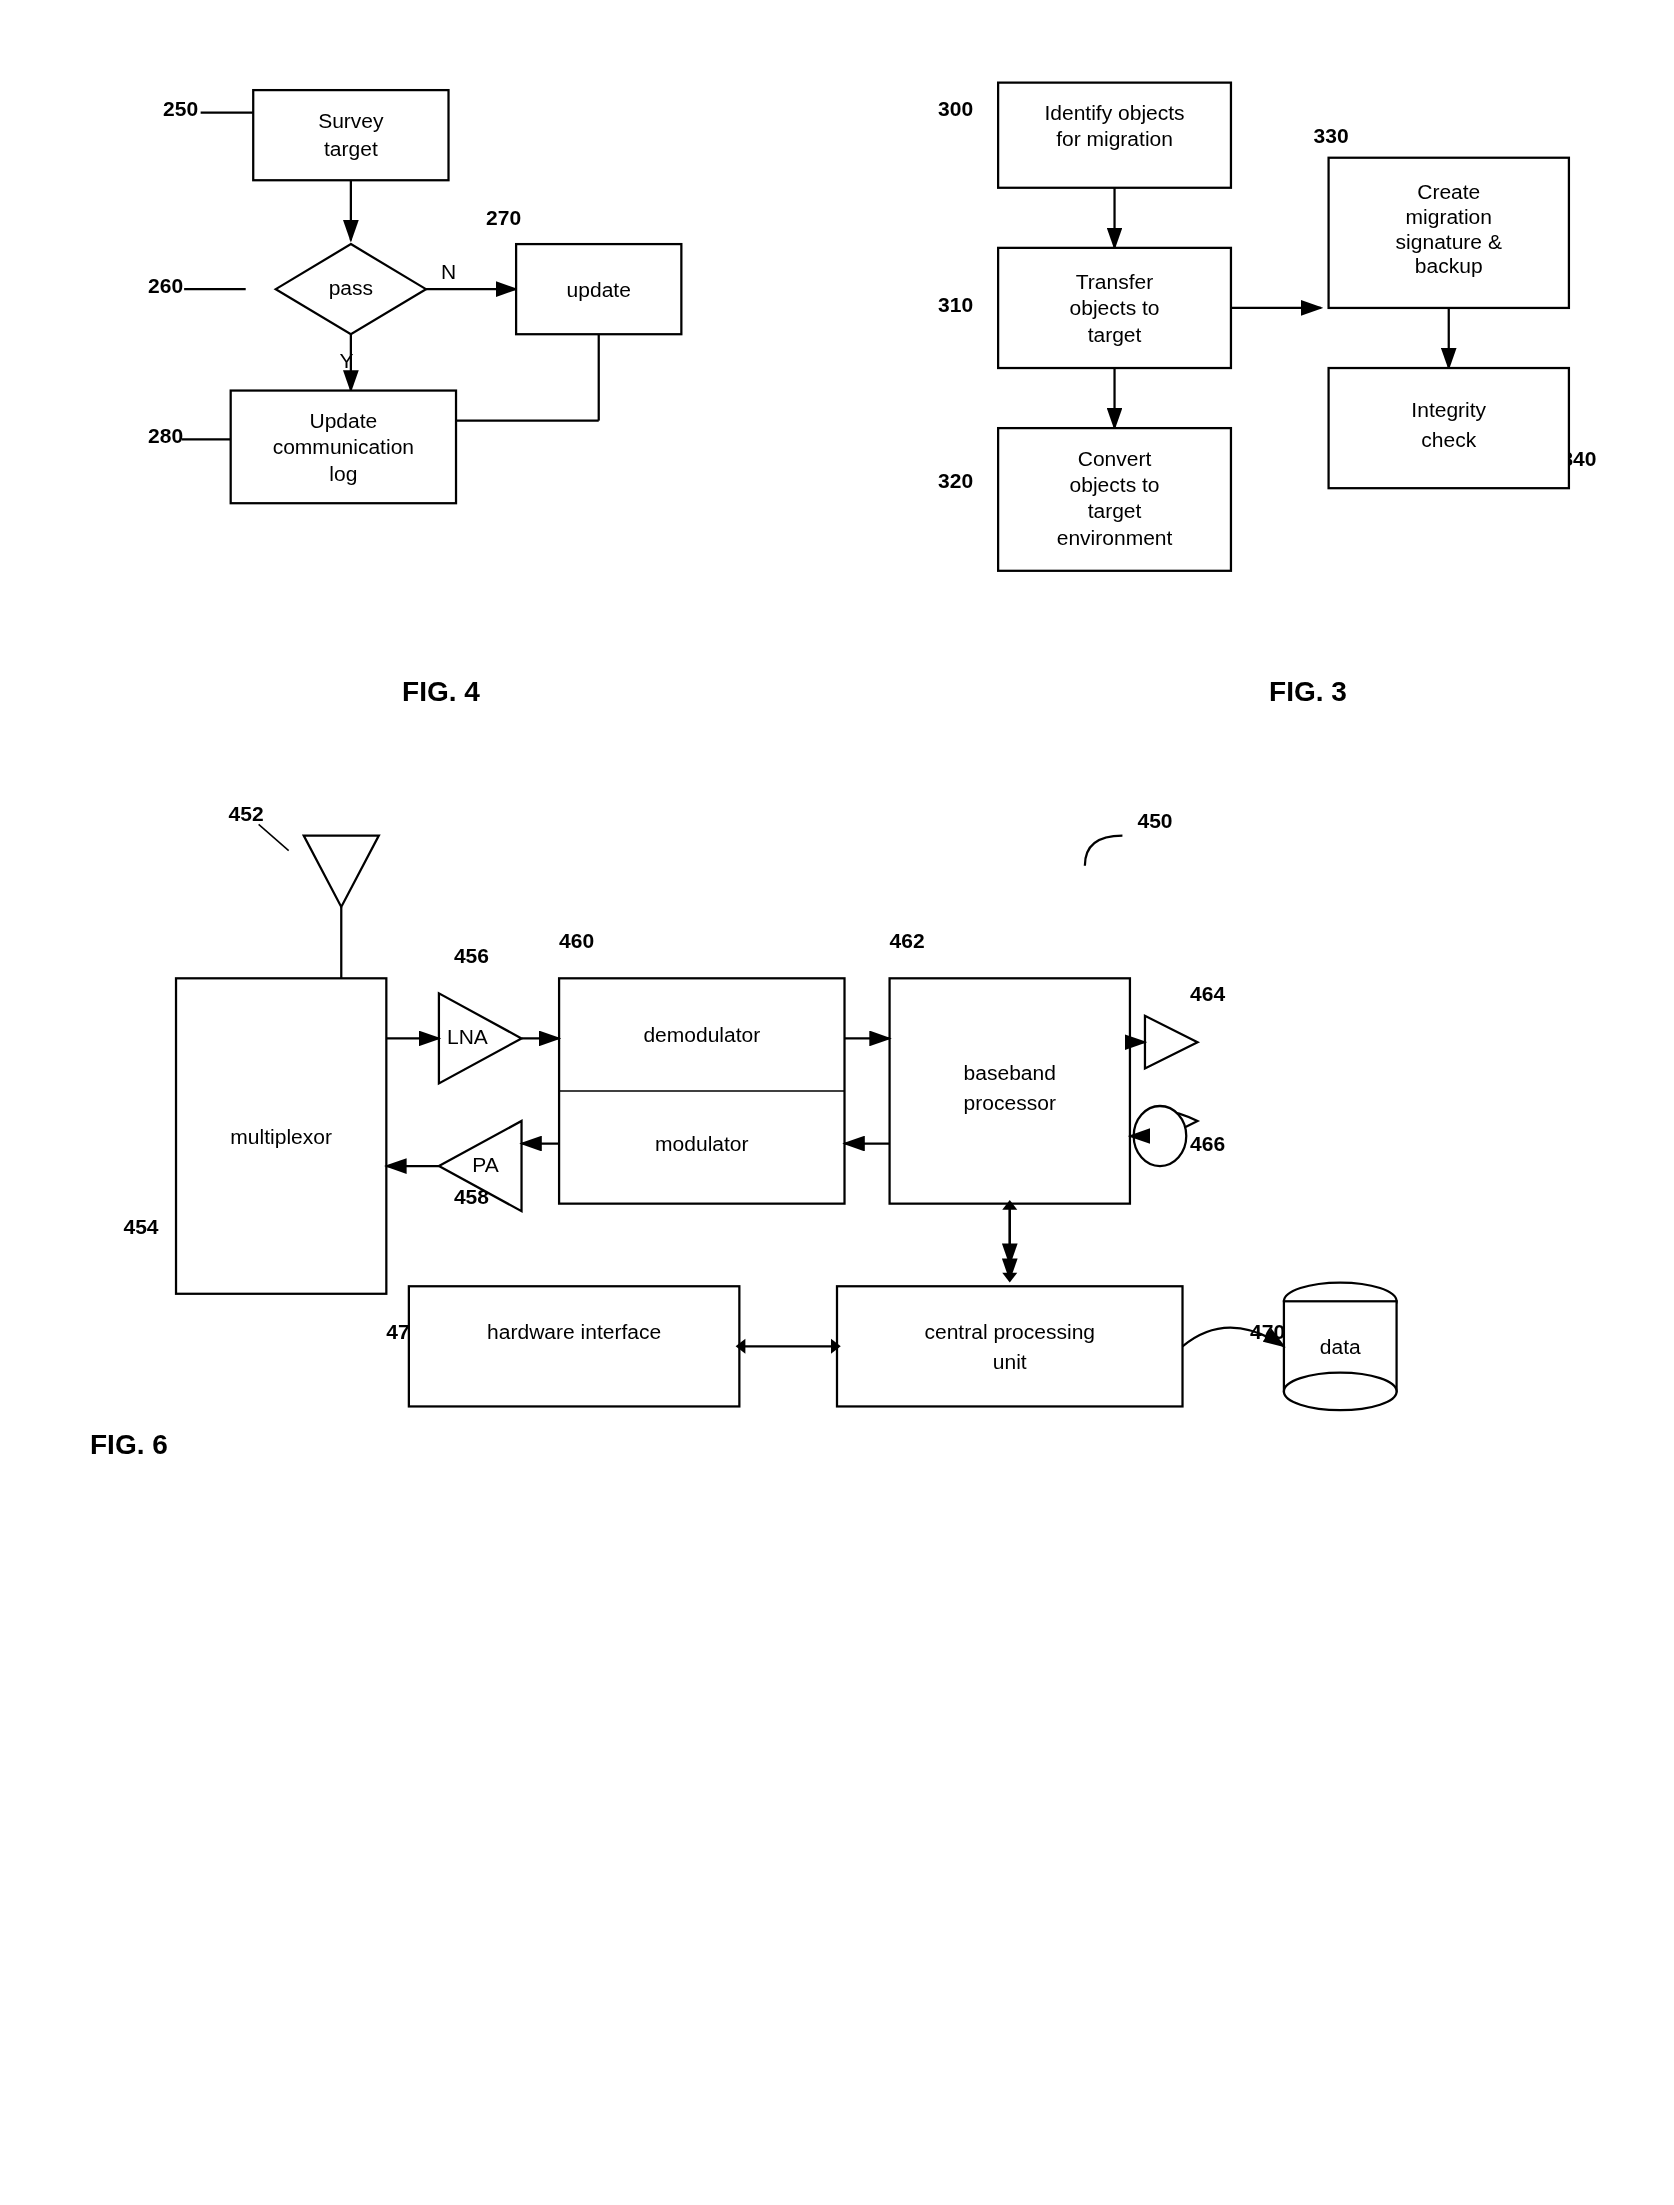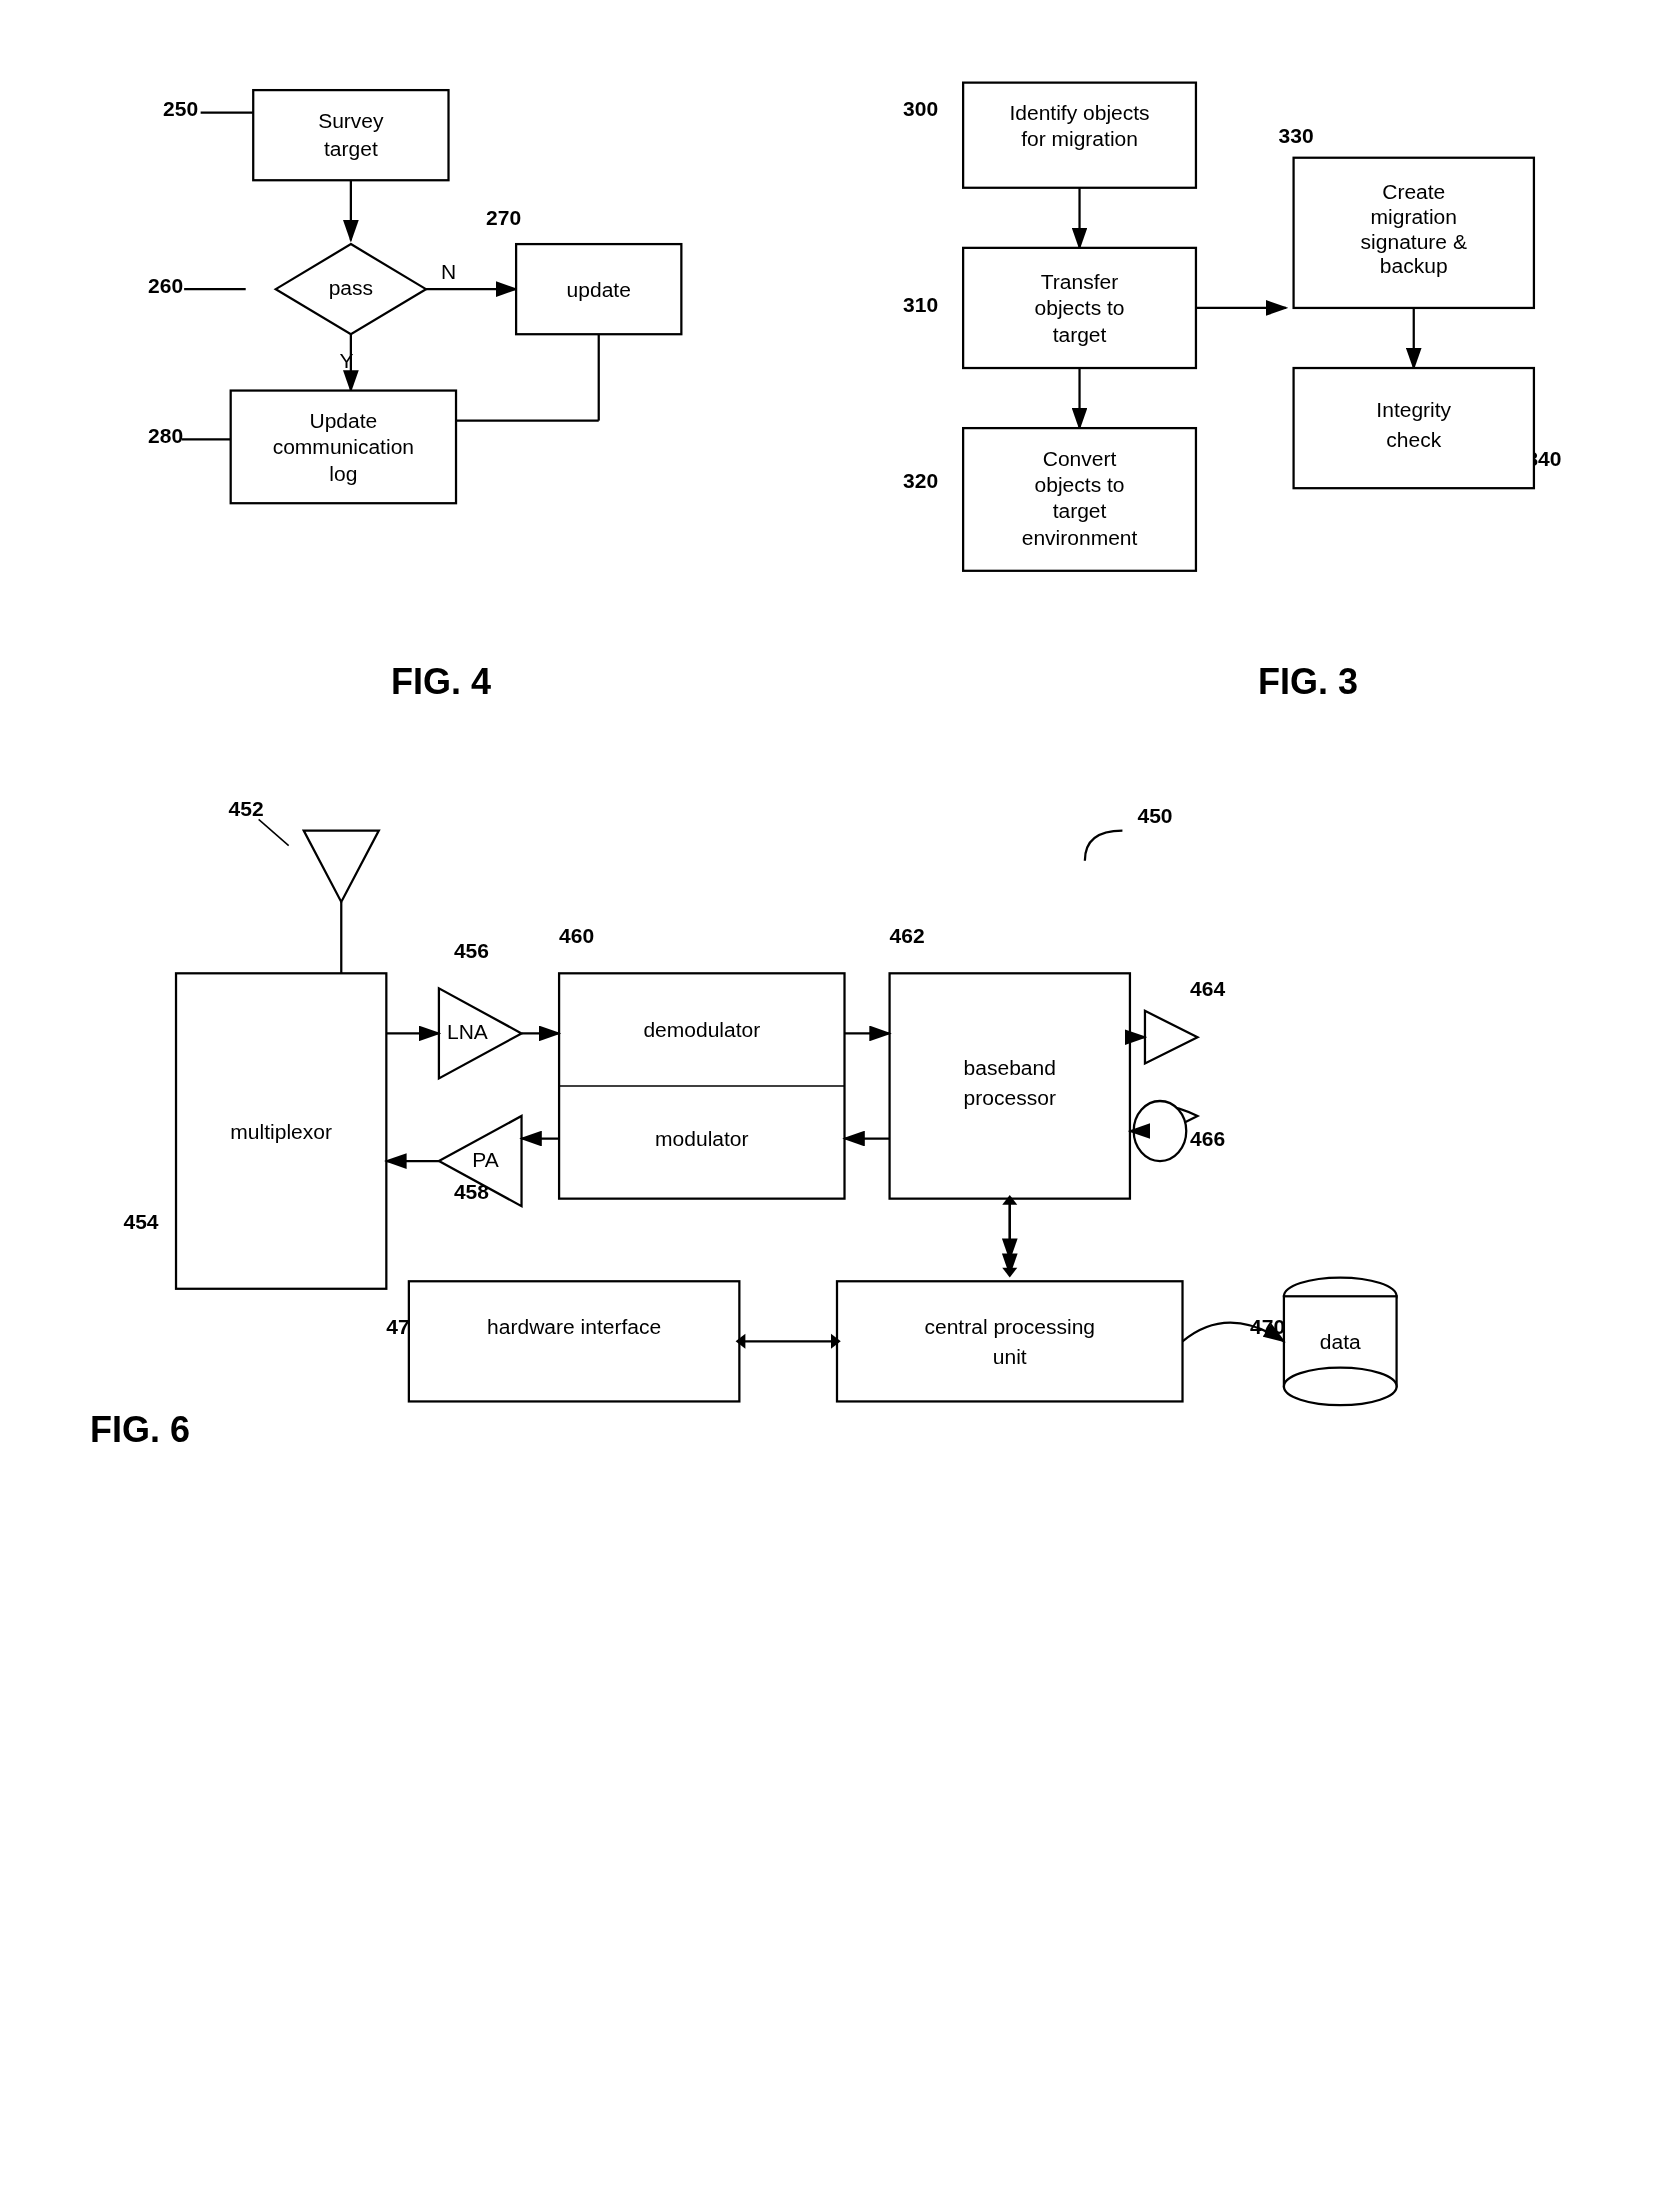--- a/index.html
+++ b/index.html
@@ -48,36 +48,37 @@
       min-height: 676px;
     }
 
     
     svg text {
       font-family: Arial, sans-serif;
       font-size: 28px;
     }
 
     .fig-label {
-      font-size: 36px;
+      font-size: 28px;
       font-weight: bold;
       font-family: Arial, sans-serif;
       text-align: center;
+      margin-top: 15px;
     }
 
     .fig4-svg-container {
       width: 100%;
       display: flex;
       justify-content: center;
     }
 
     .fig5-svg-container {
       width: 100%;
       display: flex;
-      justify-content: center;
+      justify-content: flex-end;
     }
 
     .fig6-svg-container {
       width: 100%;
       display: flex;
       justify-content: center;
     }
   </style>
 </head>
 <body>

